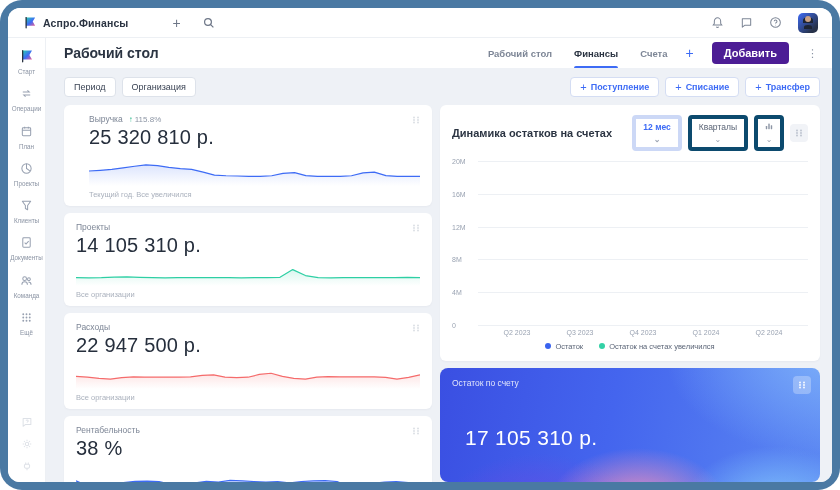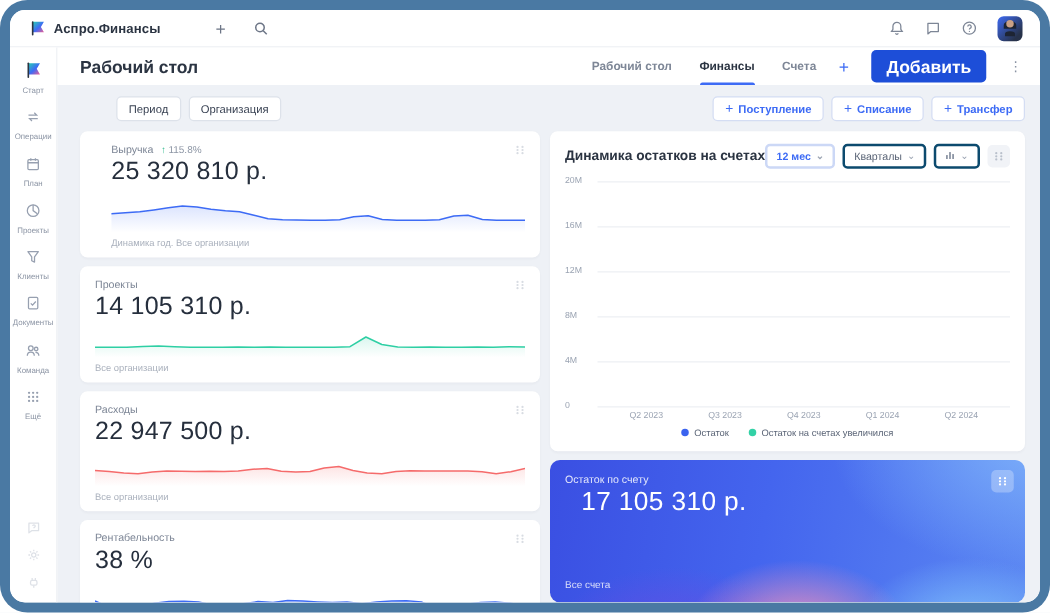--- a/index.html
+++ b/index.html
@@ -31,27 +31,27 @@
 
   
   .header { height:30px; flex:0 0 30px; background:#fff; display:flex; align-items:center; padding:0 14px 0 18px; }
   .page-title { font-size:14px; font-weight:700; color:#2b3442; }
   .hdr-right { margin-left:auto; display:flex; align-items:center; gap:18px; }
   .tabs { display:flex; align-items:center; gap:22px; height:30px; }
   .tab { font-size:9.5px; font-weight:700; color:#7d8696; height:30px; display:flex; align-items:center; cursor:pointer; position:relative; }
   .tab.active { color:#2b3442; }
   .tab.active:after { content:""; position:absolute; left:0; right:0; bottom:0; height:2.5px; background:#3d6bf5; border-radius:2px 2px 0 0; }
   .tab-add { color:#3d6bf5; font-size:14px; font-weight:400; cursor:pointer; }
-  .btn-add { background:#1d4ed8; color:#fff; font-size:14px; font-weight:700; border:none; border-radius:4px; padding:5px 12px; cursor:pointer; }
+  .btn-add { background:#4c1d95; color:#fff; font-size:11px; font-weight:700; border:none; border-radius:4px; padding:5px 12px; cursor:pointer; }
   .dots-v { color:#8a93a3; font-size:11px; cursor:pointer; letter-spacing:0; }
 
   
   .content { flex:1; min-height:0; padding:9px 12px 0 18px; display:flex; flex-direction:column; overflow:hidden; }
   .filter-row { display:flex; align-items:center; margin-bottom:8px; flex:0 0 auto; }
-  .chipset { display:flex; gap:6px;margin-left:29px; }
+  .chipset { display:flex; gap:6px; }
   .chip { background:#fff; border:1px solid #dde2ea; border-radius:4px; font-size:9px; color:#3a4354; padding:4px 9px; cursor:pointer; }
   .chipset-right { margin-left:auto; display:flex; gap:6px; }
   .chip-blue { background:#fff; border:1px solid #d4ddf3; border-radius:4px; font-size:9px; color:#3d6bf5; font-weight:600; padding:4px 9px; cursor:pointer; display:flex; gap:4px; align-items:center; }
   .chip-blue .p { font-weight:400; font-size:11px; line-height:0; }
 
   .columns { flex:1; display:flex; gap:8px; min-height:0; }
   .left-col { width:368px; flex:0 0 368px; display:flex; flex-direction:column; gap:7px; }
   .right-col { flex:1; display:flex; flex-direction:column; gap:7px; min-width:0; }
 
   .card { background:#fff; border-radius:6px; box-shadow:0 1px 2px rgba(40,50,70,.04); position:relative; }
@@ -65,21 +65,21 @@
   .kpi-spark svg { width:100%; height:100%; display:block; }
   .kpi-caption { font-size:7.5px; color:#aab1bd; margin-top:4px; }
   .drag { position:absolute; top:7px; right:8px; width:16px; height:16px; border-radius:4px; display:flex; align-items:center; justify-content:center; cursor:grab; }
   .drag svg { opacity:.55; }
 
   
   .chart-card { height:256px; flex:0 0 256px; padding:10px 12px 8px; display:flex; flex-direction:column;justify-content:space-between; }
   .chart-head { display:flex; align-items:center; flex:0 0 auto; }
   .chart-title { font-size:11px; font-weight:700; color:#2b3442; }
   .chart-ctrls { margin-left:auto; display:flex; gap:6px; align-items:center; }
-  .ctrl { border:2px solid #0c4a6e; border-radius:4px; font-size:8.5px; color:#5a6476; padding:3px 7px; display:flex; gap:4px; align-items:center; cursor:pointer; background:#fff; }
+  .ctrl { border:4px solid #0c4a6e; border-radius:4px; font-size:8.5px; color:#5a6476; padding:3px 7px; display:flex; gap:4px; align-items:center; cursor:pointer; background:#fff;flex-direction:column; }
   .ctrl.accent { color:#3d6bf5; border-color:#ccd8f6; font-weight:600; }
   .ctrl .chev { font-size:8px; color:#9aa3b2; line-height:1; }
   .ctrl-drag { width:18px; height:18px; background:#f1f3f7; border-radius:4px; display:flex; align-items:center; justify-content:center; cursor:grab; }
   .plot-wrap { flex:1; display:flex; flex-direction:column; min-height:0; padding-top:10px; }
   .plot { flex:1; position:relative; margin-left:26px; }
   .gridline { position:absolute; left:0; right:0; height:1px; background:#edf0f4; }
   .ytick { position:absolute; left:-26px; transform:translateY(-50%); font-size:7px; color:#9aa3b2; width:20px; text-align:left; }
   .bars { position:absolute; left:0; right:0; top:0; bottom:0; display:flex; justify-content:space-between; padding:0 16px; align-items:flex-end; }
   .bar-group { width:46px; display:flex; flex-direction:column-reverse; }
   .seg { width:100%; }
@@ -89,21 +89,21 @@
   .leg-item { display:flex; gap:4px; align-items:center; font-size:7.5px; color:#5a6476; }
   .leg-dot { width:6px; height:6px; border-radius:50%; }
 
   
   .balance { flex:1; border-radius:8px; padding:10px 12px; position:relative; overflow:hidden; display:flex; flex-direction:column; color:#fff;
     background:
       radial-gradient(130px 80px at 52% 118%, rgba(246,146,186,.95), rgba(246,146,186,0) 68%),
       radial-gradient(170px 110px at 26% 135%, rgba(110,74,226,.85), rgba(110,74,226,0) 62%),
       radial-gradient(230px 140px at 103% -10%, rgba(125,176,250,.95), rgba(125,176,250,0) 72%),
       radial-gradient(140px 90px at 88% 120%, rgba(140,214,255,.75), rgba(140,214,255,0) 65%),
-      linear-gradient(100deg,#3a4fe2 0%,#4465ee 45%,#5b87f2 100%); }
+      linear-gradient(100deg,#3a4fe2 0%,#4465ee 45%,#5b87f2 100%); gap: 36px; }
   .bal-label { font-size:8.5px; color:rgba(255,255,255,.85); }
   .bal-value { font-size:21px; font-weight:500; margin-top:2px; letter-spacing:.3px;margin-left:13px; }
   .bal-caption { margin-top:auto; font-size:8px; color:rgba(255,255,255,.8); }
   .bal-drag { position:absolute; top:8px; right:9px; width:18px; height:18px; border-radius:4px; background:rgba(255,255,255,.28); display:flex; align-items:center; justify-content:center; cursor:grab; }
 </style>
 </head>
 <body>
 
 <div class="frame">
   <div class="app">
@@ -302,21 +302,21 @@
                       <defs>
                         <linearGradient id="sg0" x1="0" y1="0" x2="0" y2="1">
                           <stop offset="0" stop-color="#3d6bf5" stop-opacity=".18"></stop>
                           <stop offset="1" stop-color="#3d6bf5" stop-opacity="0"></stop>
                         </linearGradient>
                       </defs>
                       <path d="M0.0,15.5 L3.4,14.8 L6.9,13.9 L10.3,12.5 L13.8,10.9 L17.2,9.5 L20.7,10.2 L24.1,12.0 L27.6,13.2 L31.0,13.9 L34.5,16.6 L37.9,19.4 L41.4,20.1 L44.8,20.3 L48.3,20.6 L51.7,20.6 L55.2,20.1 L58.6,17.8 L62.1,17.1 L65.5,19.9 L69.0,20.6 L72.4,20.6 L75.9,20.6 L79.3,20.1 L82.8,17.3 L86.2,16.6 L89.7,19.9 L93.1,20.6 L96.6,20.6 L100.0,20.6 L100,30 L0,30 Z" fill="url(#sg0)"></path>
                       <path d="M0.0,15.5 L3.4,14.8 L6.9,13.9 L10.3,12.5 L13.8,10.9 L17.2,9.5 L20.7,10.2 L24.1,12.0 L27.6,13.2 L31.0,13.9 L34.5,16.6 L37.9,19.4 L41.4,20.1 L44.8,20.3 L48.3,20.6 L51.7,20.6 L55.2,20.1 L58.6,17.8 L62.1,17.1 L65.5,19.9 L69.0,20.6 L72.4,20.6 L75.9,20.6 L79.3,20.1 L82.8,17.3 L86.2,16.6 L89.7,19.9 L93.1,20.6 L96.6,20.6 L100.0,20.6" fill="none" stroke="#3d6bf5" stroke-width="1.2" vector-effect="non-scaling-stroke" stroke-linejoin="round"></path>
                     </svg>
                   </div>
-                  <div class="kpi-caption">Динамика год. Все организации</div>
+                  <div class="kpi-caption">Текущий год. Все увеличился</div>
                   <span class="drag">
                     <svg width="8" height="8" viewBox="0 0 8 8">
                       <g fill="#b9c0cc">
                         <circle cx="2" cy="1.5" r=".9"></circle>
                         <circle cx="6" cy="1.5" r=".9"></circle>
                         <circle cx="2" cy="4" r=".9"></circle>
                         <circle cx="6" cy="4" r=".9"></circle>
                         <circle cx="2" cy="6.5" r=".9"></circle>
                         <circle cx="6" cy="6.5" r=".9"></circle>
                       </g>

